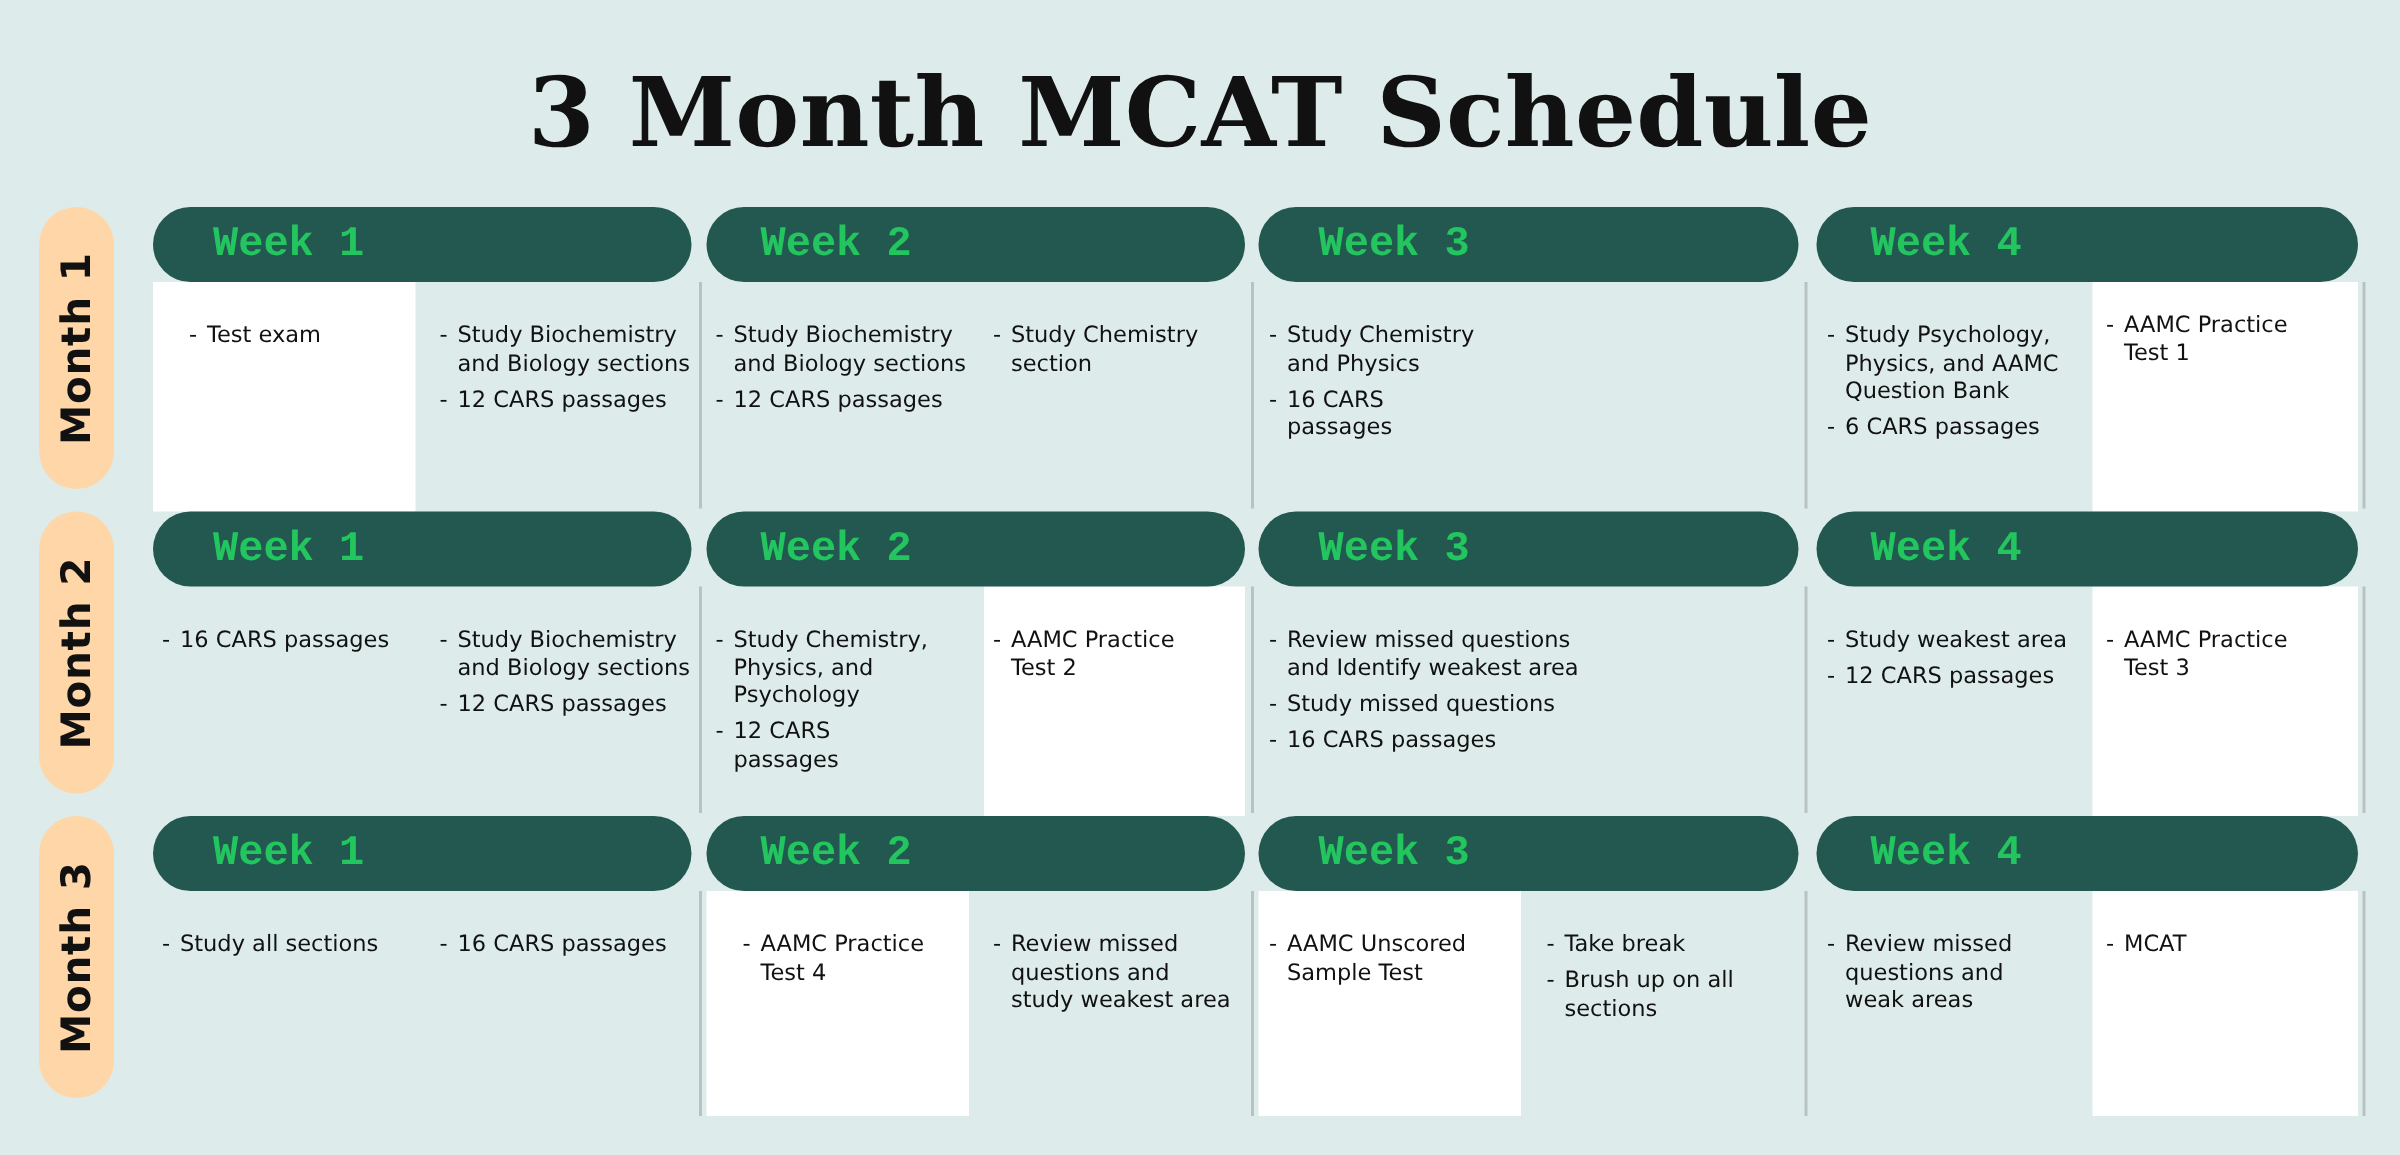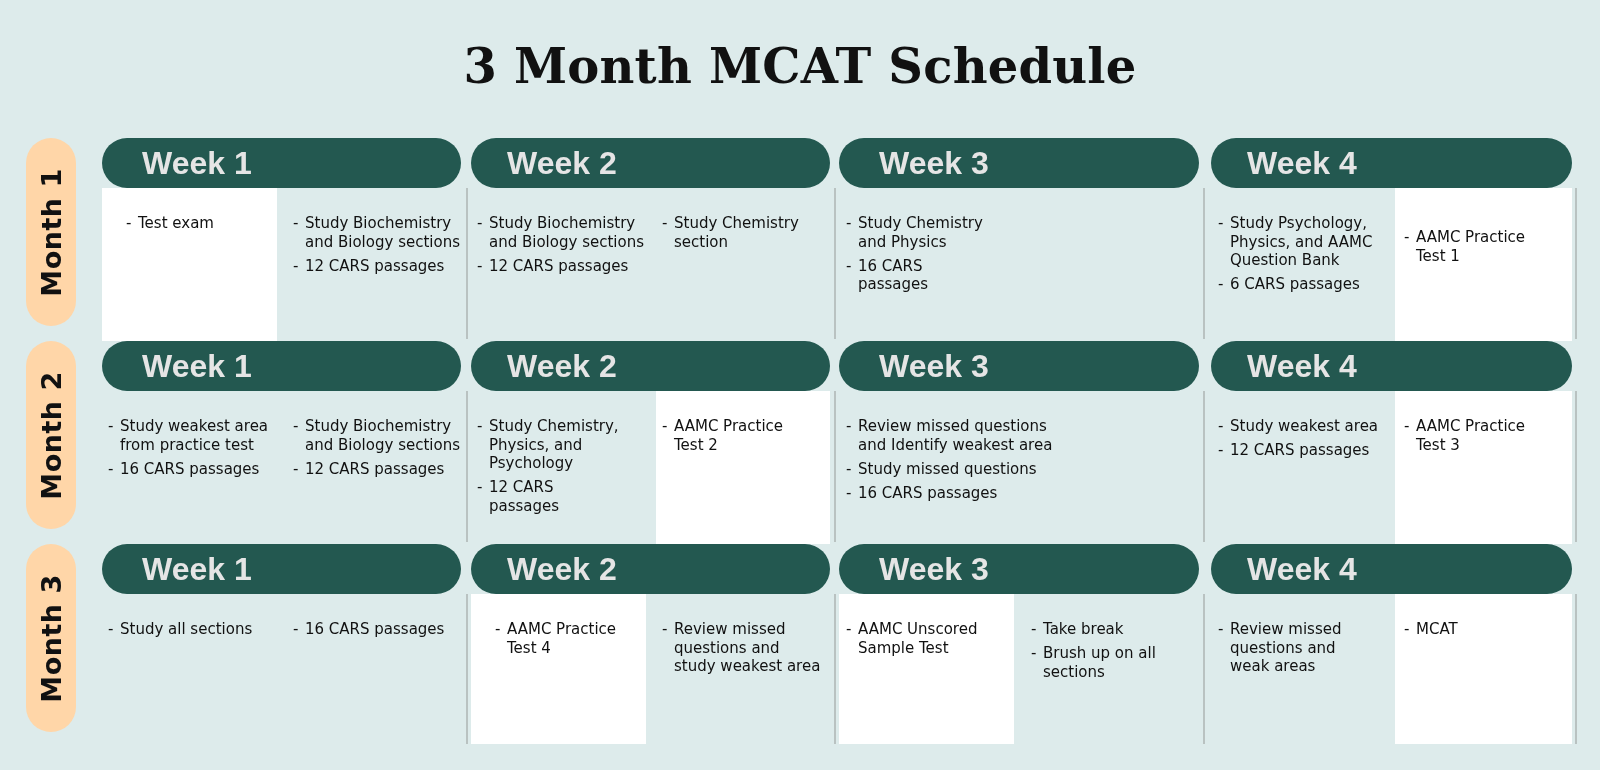--- a/index.html
+++ b/index.html
@@ -5,21 +5,21 @@
     html, body { margin:0; padding:0; }
     body {
       width:1600px; height:770px; position:relative; overflow:hidden;
       background:#DDEBEB;
       font-family:"Liberation Sans", "DejaVu Sans", sans-serif;
       color:#111;
     }
     .title {
       position:absolute; left:0; top:38px; width:1600px; text-align:center;
       font-family:"DejaVu Serif", "Liberation Serif", serif;
-      font-size:48px; font-weight:bold; color:#111; letter-spacing:0.2px;
+      font-size:64px; font-weight:bold; color:#111; letter-spacing:0.2px;
     }
     .month-pill {
       position:absolute; left:26px; width:50px; height:188px;
       background:#FFD6A8; border-radius:25px;
       display:flex; align-items:center; justify-content:center;
     }
     .month-pill span {
       transform:rotate(-90deg); white-space:nowrap;
       font-size:27px; font-weight:bold; color:#111;
       font-family:"DejaVu Sans", sans-serif; letter-spacing:0.5px;
@@ -30,22 +30,22 @@
     .white { background:#FFFFFF; }
     .sep {
       position:absolute; width:2px; background:#B9C2C1;
     }
     .pill {
       position:absolute; height:50px; background:#235850;
       border-radius:25px; box-sizing:border-box;
       padding-left:40px; display:flex; align-items:center;
     }
     .pill span {
-      color:#e5e5e5; font-size:32px; font-weight:bold;
-      font-family:Liberation Sans, sans-serif;
+      color:#22c55e; font-size:28px; font-weight:bold;
+      font-family:Liberation Mono, monospace;
     }
     .list {
       position:absolute; margin:0; padding:0; list-style:none;
       font-size:15px; line-height:18.5px; color:#111;
       font-family:"DejaVu Sans", sans-serif;
     }
     .list li {
       position:relative; padding-left:12px; margin-bottom:5.5px;
     }
     .list li::before {
@@ -144,26 +144,25 @@
   <li>Study Chemistry section</li>
 </ul>
 <ul class="list" style="left:846px; top:214px; width:150px;">
   <li>Study Chemistry and Physics</li>
   <li>16 CARS passages</li>
 </ul>
 <ul class="list" style="left:1218px; top:214px; width:165px;">
   <li>Study Psychology, Physics, and AAMC Question Bank</li>
   <li>6 CARS passages</li>
 </ul>
-<ul class="list" style="left:1404px; top:228px; width:135px;">
+<ul class="list" style="left:1404px; top:207px; width:135px;">
   <li>AAMC Practice Test 1</li>
 </ul>
 
 <ul class="list" style="left:108px; top:417px; width:168px;">
-  <li>Study weakest area from practice test</li>
   <li>16 CARS passages</li>
 </ul>
 <ul class="list" style="left:293px; top:417px; width:172px;">
   <li>Study Biochemistry and Biology sections</li>
   <li>12 CARS passages</li>
 </ul>
 <ul class="list" style="left:477px; top:417px; width:150px;">
   <li>Study Chemistry, Physics, and Psychology</li>
   <li>12 CARS passages</li>
 </ul>

